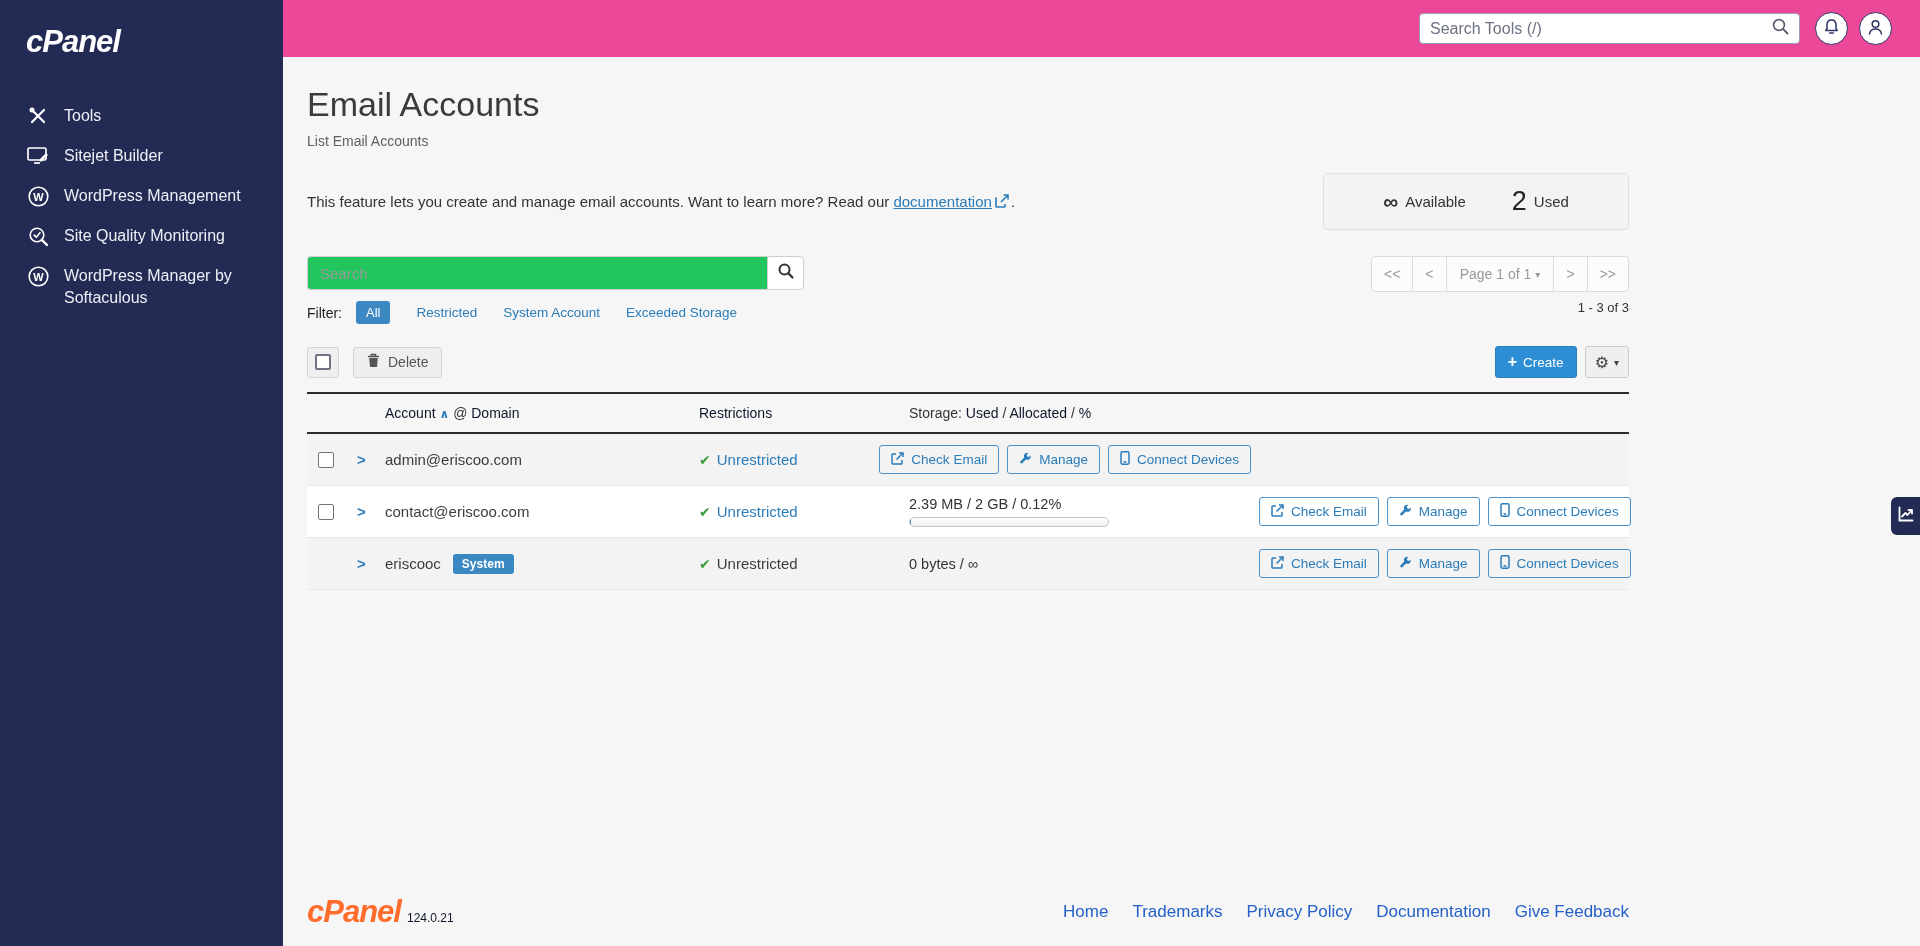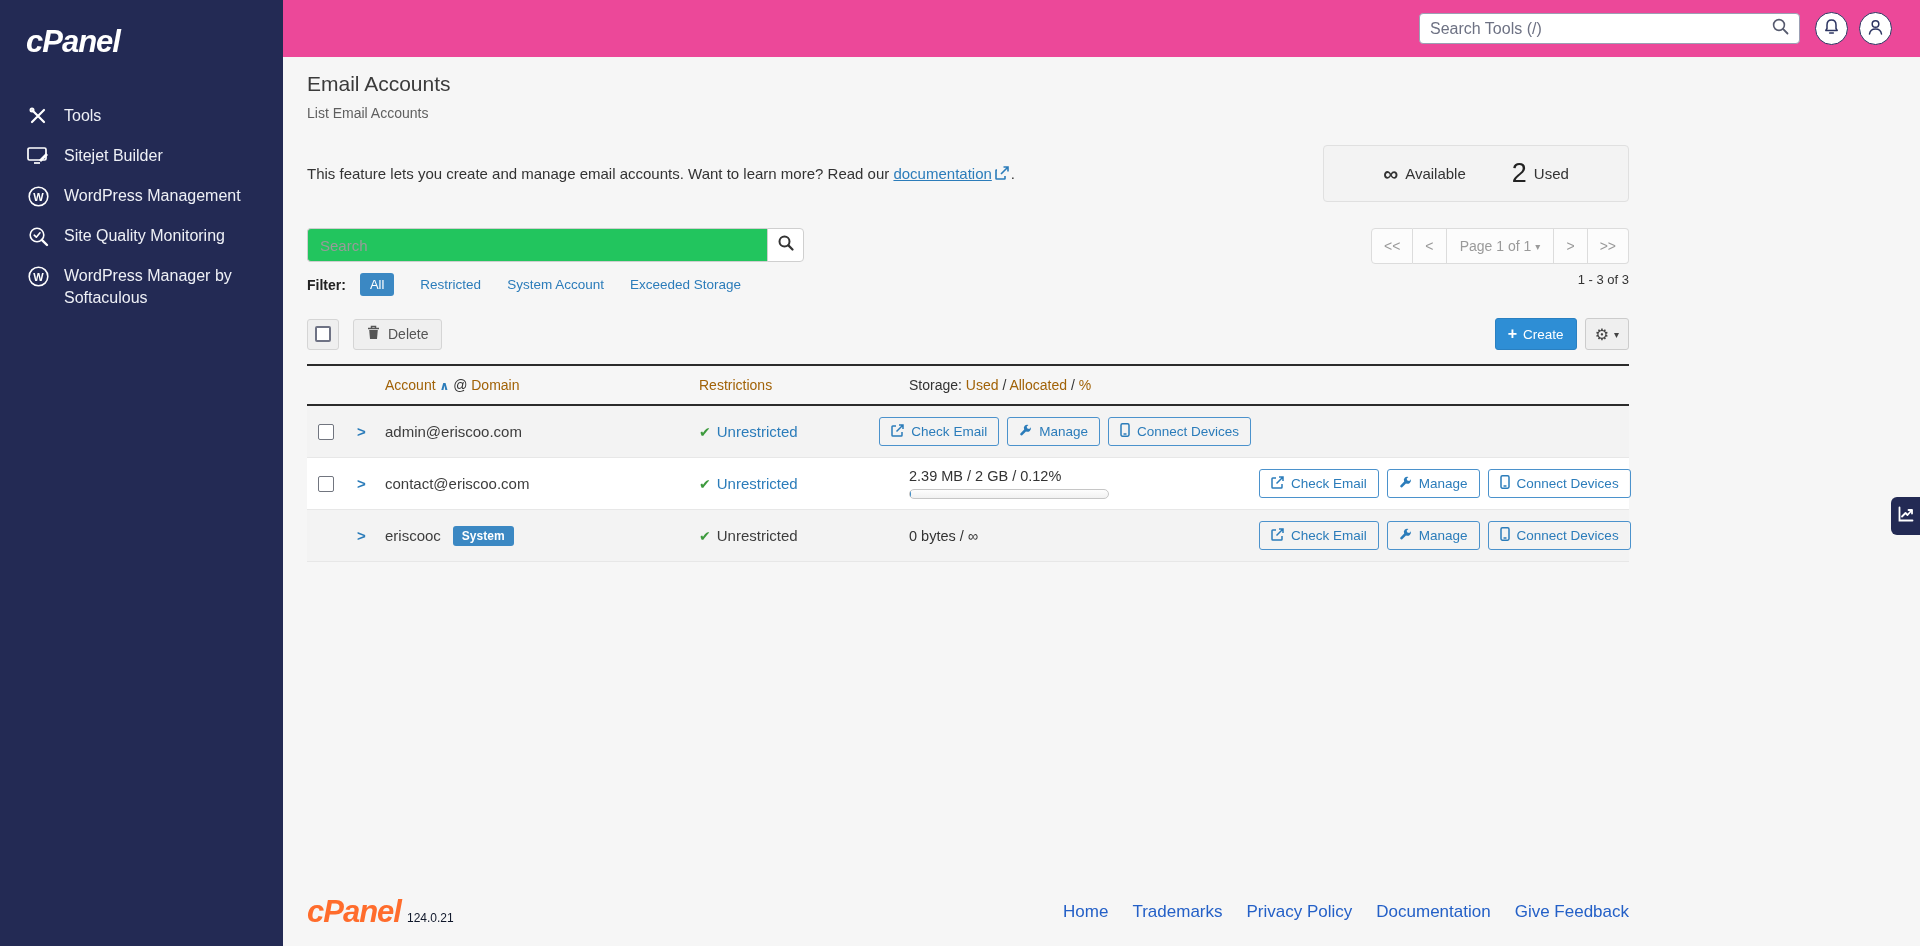--- a/index.html
+++ b/index.html
@@ -46,21 +46,21 @@
   .round-btn {
     position:absolute; top:12px; width:33px; height:33px; border-radius:50%;
     border:1.6px solid #2c3461; background:#fff;
     display:flex; align-items:center; justify-content:center; cursor:pointer;
   }
   .round-btn.bell { right:72px; }
   .round-btn.user { right:28px; }
   
   .main { position:absolute; left:283px; top:57px; right:0; bottom:0; background:#f6f6f6; }
   .container { margin-left:24px; width:1322px; position:relative; }
-  h1.page-title { margin-top:15px; font-size:21px; font-weight:400; color:#3b3b3b; }
+  h1.page-title { margin-top:28px; font-size:34px; font-weight:400; color:#3b3b3b; }
   .page-subtitle { margin-top:9px; font-size:14px; color:#5f5f5f; }
   .desc-row { margin-top:24px; display:flex; justify-content:space-between; align-items:center; }
   .desc { font-size:15px; color:#333; }
   .desc a { color:#2b7cba; text-decoration:underline; cursor:pointer; }
   .ext-icon { display:inline-block; vertical-align:-1px; margin:0 2px 0 3px; }
   .stats-box {
     width:306px; height:57px; background:#f3f3f3; border:1px solid #e0e0e0;
     border-radius:4px; display:flex; align-items:center; justify-content:center; gap:46px;
   }
   .stat { display:flex; align-items:center; gap:7px; font-size:15px; color:#333; }
@@ -84,21 +84,21 @@
   .pagination .pbtn {
     height:36px; border:1px solid #dcdcdc; background:#fcfcfc; color:#9a9a9a;
     font-size:14px; display:flex; align-items:center; justify-content:center;
     border-left-width:0; cursor:pointer; padding:0 12px; white-space:nowrap;
   }
   .pagination .pbtn:first-child { border-left-width:1px; border-radius:4px 0 0 4px; }
   .pagination .pbtn:last-child { border-radius:0 4px 4px 0; }
   .pagination .pbtn.page { flex:1; gap:4px; }
   .range-info { text-align:right; font-size:13px; color:#333; margin-top:8px; }
   .filter-row { margin-top:12px; display:flex; align-items:center; font-size:13.5px; }
-  .filter-label { font-weight:700; color:#222; font-size:14px; margin-right:14px; }
+  .filter-label { font-weight:400; color:#222; font-size:14px; margin-right:14px; }
   .filter-pill {
     background:#3b88c3; color:#fff; border-radius:3px; padding:4px 10px;
     font-size:13px; cursor:pointer;
   }
   .filter-link { color:#2b7cba; margin-left:26px; cursor:pointer; }
   
   .toolbar { margin-top:22px; display:flex; justify-content:space-between; align-items:center; }
   .toolbar-left { display:flex; gap:14px; }
   .check-btn {
     width:32px; height:31px; background:#efefef; border:1px solid #d5d5d5; border-radius:3px;
@@ -123,21 +123,21 @@
     color:#444; font-size:16px;
   }
   .btn-gear .caret { font-size:10px; color:#444; }
   
   .table { margin-top:14px; border-top:2px solid #2b2b2b; }
   .trow {
     display:grid; grid-template-columns:42px 36px 314px 210px 350px 1fr;
     align-items:center;
   }
   .thead { height:40px; border-bottom:2px solid #2b2b2b; font-size:14px; }
-  .thead a { color:#a16207; cursor:pointer; }
+  .thead a { color:#0f172a; cursor:pointer; }
   .thead .dark { color:#333; }
   .sort-caret { color:#2b7cba; font-weight:700; font-size:12px; }
   .trow > div { padding-right:8px; }
   .tbody-row { height:52px; border-bottom:1px solid #e7e7e7; font-size:15px; }
   .tbody-row.striped { background:#f3f3f3; }
   .tbody-row.plain { background:#ffffff; }
   .cell-check { display:flex; justify-content:flex-start; padding-left:11px; }
   .row-checkbox { width:16px; height:16px; border:1.6px solid #71757f; border-radius:2px; background:#fff; cursor:pointer; }
   .chev { color:#2b7cba; font-weight:700; font-size:15px; cursor:pointer; padding-left:8px; }
   .acct { color:#3d3d3d; display:flex; align-items:center; gap:12px; }

